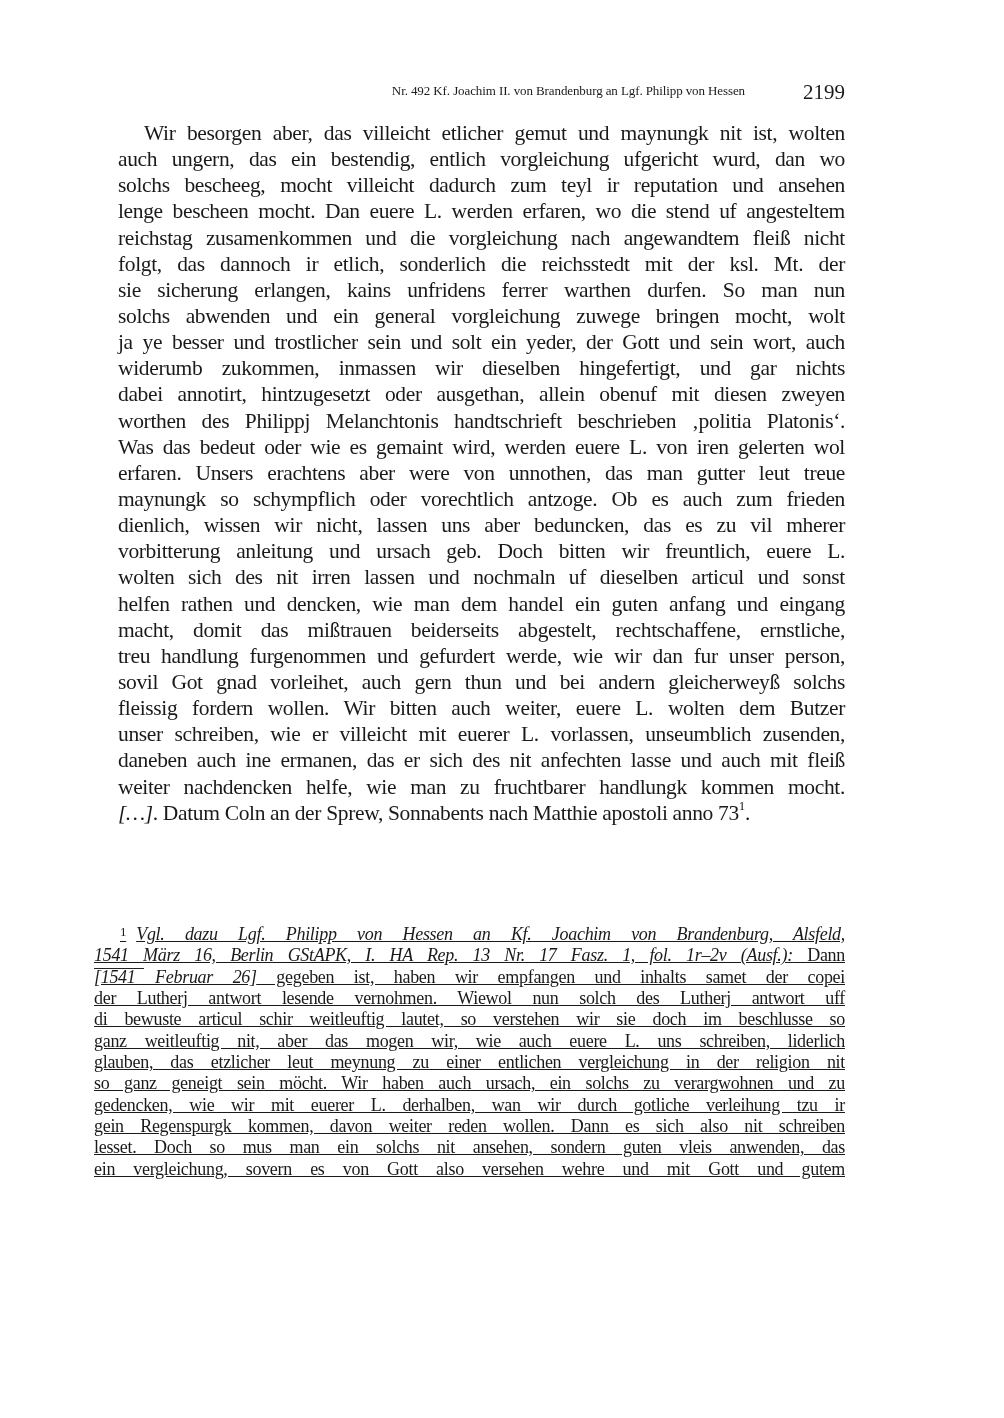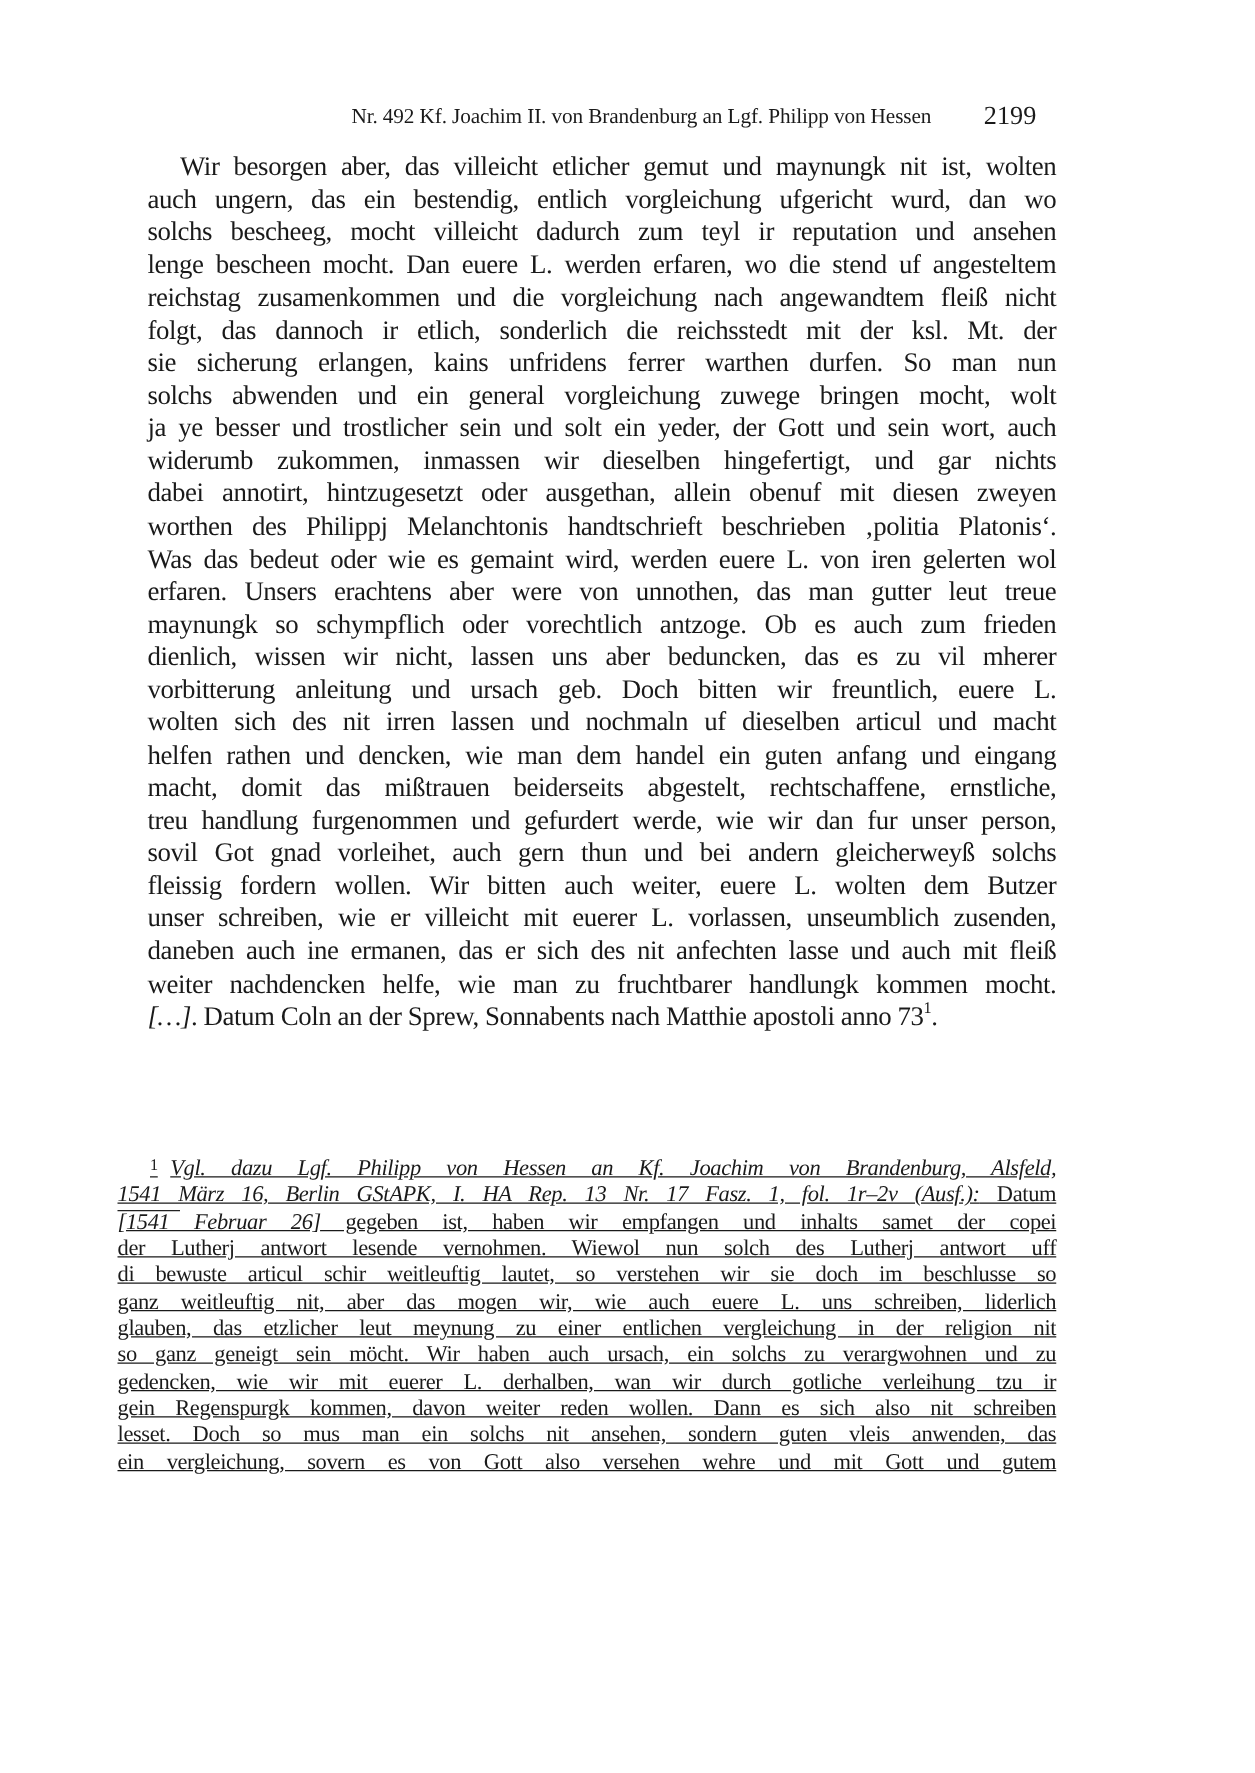--- a/index.html
+++ b/index.html
@@ -1,20 +1,20 @@
 <!DOCTYPE html>
 <html><head>
 <meta charset="utf-8">
 <style>
   html, body { margin:0; padding:0; background:#ffffff; }
   body { width:1004px; height:1418px; position:relative; overflow:hidden;
          font-family: "Liberation Serif", "DejaVu Serif", serif; color:#1a1a1a; }
   .header { position:absolute; top:80px; left:94px; width:751px; height:26px; }
-  .header .running { position:absolute; right:100px; top:3px; font-size:17px; letter-spacing:-0.1px; }
-  .header .pageno { position:absolute; right:16px; top:0; font-size:21px; }
+  .header .running { position:absolute; right:100px; top:3px; font-size:13px; letter-spacing:-0.1px; }
+  .header .pageno { position:absolute; right:0; top:0; font-size:21px; }
   .body { position:absolute; top:120px; left:94px; width:751px; }
   .line { display:block; height:26.15px; line-height:26.15px; font-size:21.5px;
           text-align:justify; text-align-last:justify; white-space:nowrap; overflow:visible; letter-spacing:-0.35px;margin-left:24px; }
   .line.last { text-align-last:left; }
   .line.indent { padding-left:26px; }
   sup { font-size:13px; vertical-align:top; line-height:14px; position:relative; top:-1px; }
   .rule { position:absolute; top:968px; left:94px; width:50px; border-top:1px solid #222; }
   .foot { position:absolute; top:924px; left:94px; width:751px;text-decoration:underline; }
   .fline { display:block; height:21.35px; line-height:21.35px; font-size:18px;
            text-align:justify; text-align-last:justify; white-space:nowrap; letter-spacing:-0.3px; }
@@ -41,37 +41,37 @@
   <span class="line">solchs abwenden und ein general vorgleichung zuwege bringen mocht, wolt</span>
   <span class="line">ja ye besser und trostlicher sein und solt ein yeder, der Gott und sein wort, auch</span>
   <span class="line">widerumb zukommen, inmassen wir dieselben hingefertigt, und gar nichts</span>
   <span class="line">dabei annotirt, hintzugesetzt oder ausgethan, allein obenuf mit diesen zweyen</span>
   <span class="line">worthen des Philippj Melanchtonis handtschrieft beschrieben ‚politia Platonis‘.</span>
   <span class="line">Was das bedeut oder wie es gemaint wird, werden euere L. von iren gelerten wol</span>
   <span class="line">erfaren. Unsers erachtens aber were von unnothen, das man gutter leut treue</span>
   <span class="line">maynungk so schympflich oder vorechtlich antzoge. Ob es auch zum frieden</span>
   <span class="line">dienlich, wissen wir nicht, lassen uns aber beduncken, das es zu vil mherer</span>
   <span class="line">vorbitterung anleitung und ursach geb. Doch bitten wir freuntlich, euere L.</span>
-  <span class="line">wolten sich des nit irren lassen und nochmaln uf dieselben articul und macht</span>
+  <span class="line">wolten sich des nit irren lassen und nochmaln uf dieselben articul und sonst</span>
   <span class="line">helfen rathen und dencken, wie man dem handel ein guten anfang und eingang</span>
   <span class="line">macht, domit das mißtrauen beiderseits abgestelt, rechtschaffene, ernstliche,</span>
   <span class="line">treu handlung furgenommen und gefurdert werde, wie wir dan fur unser person,</span>
   <span class="line">sovil Got gnad vorleihet, auch gern thun und bei andern gleicherweyß solchs</span>
   <span class="line">fleissig fordern wollen. Wir bitten auch weiter, euere L. wolten dem Butzer</span>
   <span class="line">unser schreiben, wie er villeicht mit euerer L. vorlassen, unseumblich zusenden,</span>
   <span class="line">daneben auch ine ermanen, das er sich des nit anfechten lasse und auch mit fleiß</span>
   <span class="line">weiter nachdencken helfe, wie man zu fruchtbarer handlungk kommen mocht.</span>
   <span class="line last"><i>[…]</i><span>. Datum Coln an der Sprew, Sonnabents nach Matthie apostoli anno 73</span><sup>1</sup>.</span>
 </div>
 
 <div class="rule"></div>
 
 <div class="foot">
   <span class="fline indent"><span class="fnum">1</span><i>Vgl. dazu Lgf. Philipp von Hessen an Kf. Joachim von Brandenburg, Alsfeld,</i></span>
-  <span class="fline"><i>1541 März 16, Berlin GStAPK, I. HA Rep. 13 Nr. 17 Fasz. 1, fol. 1r–2v (Ausf.):</i><span> Datum</span></span>
+  <span class="fline"><i>1541 März 16, Berlin GStAPK, I. HA Rep. 13 Nr. 17 Fasz. 1, fol. 1r–2v (Ausf.):</i><span> Dann</span></span>
   <span class="fline"><i>[1541 Februar 26]</i><span> gegeben ist, haben wir empfangen und inhalts samet der copei</span></span>
   <span class="fline">der Lutherj antwort lesende vernohmen. Wiewol nun solch des Lutherj antwort uff</span>
   <span class="fline">di bewuste articul schir weitleuftig lautet, so verstehen wir sie doch im beschlusse so</span>
   <span class="fline">ganz weitleuftig nit, aber das mogen wir, wie auch euere L. uns schreiben, liderlich</span>
   <span class="fline">glauben, das etzlicher leut meynung zu einer entlichen vergleichung in der religion nit</span>
   <span class="fline">so ganz geneigt sein möcht. Wir haben auch ursach, ein solchs zu verargwohnen und zu</span>
   <span class="fline">gedencken, wie wir mit euerer L. derhalben, wan wir durch gotliche verleihung tzu ir</span>
   <span class="fline">gein Regenspurgk kommen, davon weiter reden wollen. Dann es sich also nit schreiben</span>
   <span class="fline">lesset. Doch so mus man ein solchs nit ansehen, sondern guten vleis anwenden, das</span>
   <span class="fline">ein vergleichung, sovern es von Gott also versehen wehre und mit Gott und gutem</span>

